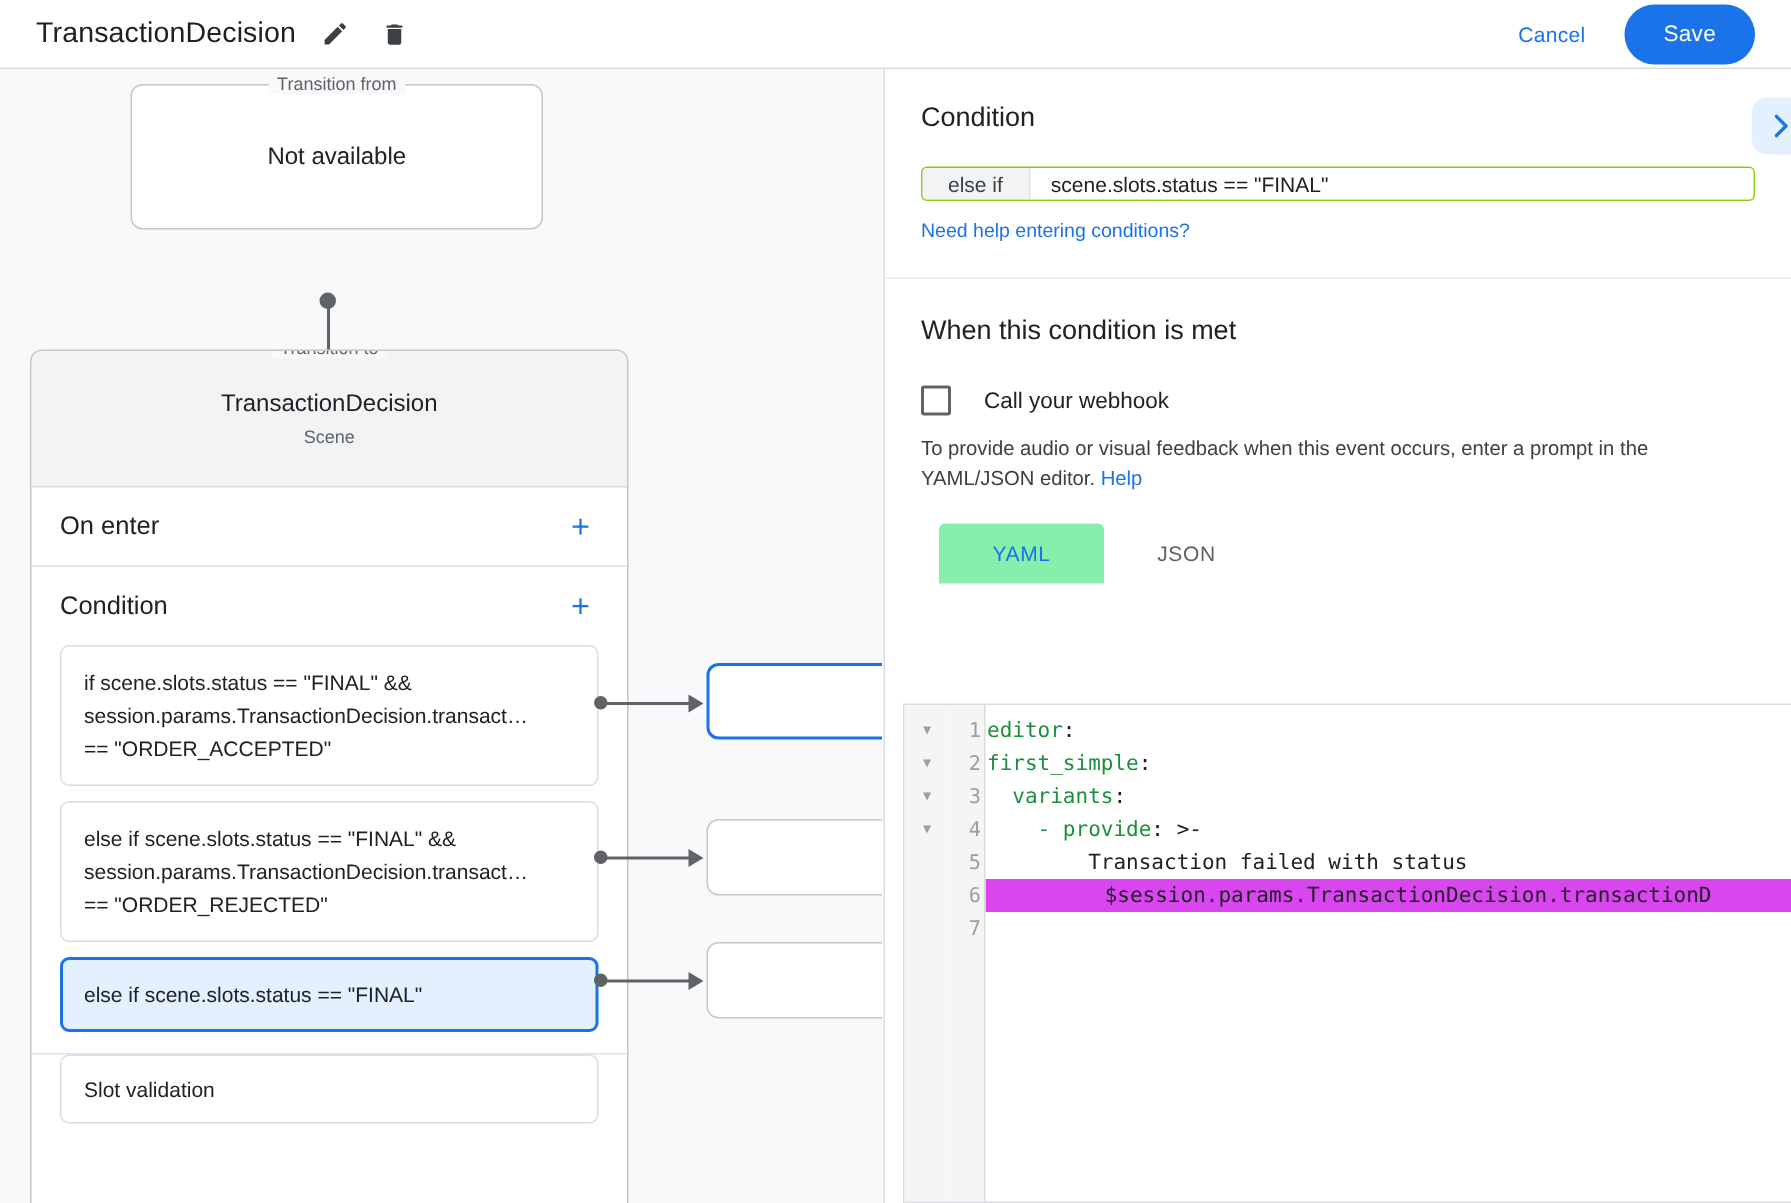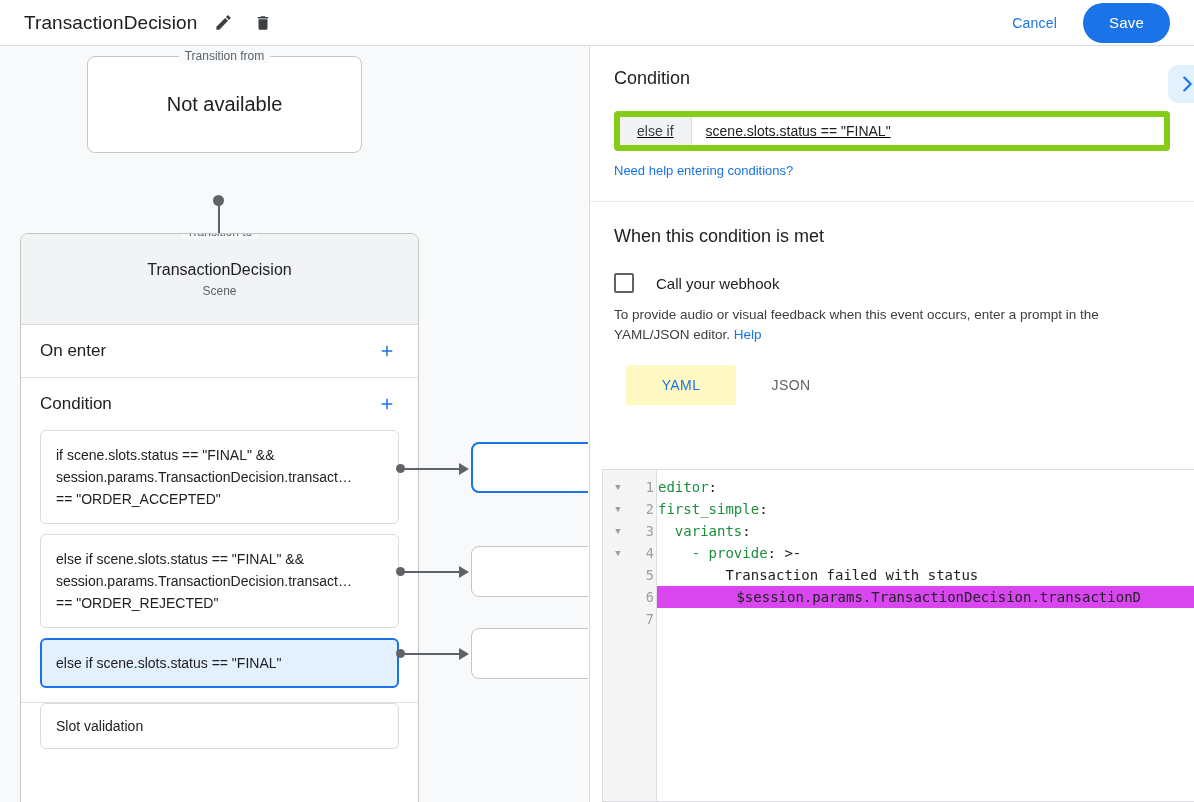--- a/index.html
+++ b/index.html
@@ -65,21 +65,21 @@
     position: absolute; top: -8px; left: 50%; transform: translateX(-50%);
     background: #f8f9fa; padding: 0 6px;
     font-size: 12px; color: #5f6368; white-space: nowrap;
   }
 
   #transition-from {
     left: 87px; top: 10px; width: 275px; height: 97px;
     display: flex; align-items: center; justify-content: center;
   }
   #transition-from-value {
-    font-size: 20px; color: #202124;
+    font-size: 16px; color: #202124;
   }
 
   
   #connector-dot {
     position: absolute; left: 213px; top: 149px;
     width: 11px; height: 11px; border-radius: 50%;
     background: #5f6368;
   }
   #connector-line {
     position: absolute; left: 218px; top: 157px;
@@ -196,24 +196,23 @@
     position: absolute; right: -12px; top: 19px;
     width: 38px; height: 38px; border-radius: 10px;
     background: #e3f0fd; border: none; cursor: pointer;
     display: flex; align-items: center; justify-content: center;
     color: #1a73e8;
   }
 
   #cond-input-wrap {
     display: flex; align-items: stretch;
     margin-top: 22px;
-    border: 6px solid #84cc16; border-radius: 4px;
-    height: 40px;
-    overflow: hidden;
-    text-decoration: underline;
+    border: 1px solid #84cc16; border-radius: 4px;
+    height: 23px;
+    overflow: hidden;
   }
   #cond-prefix {
     background: #f1f3f4;
     border-right: 1px solid #dadce0;
     display: flex; align-items: center;
     padding: 0 17px;
     font-size: 14px; color: #3c4043;
   }
   #cond-input {
     flex: 1 1 auto; border: none; outline: none;
@@ -258,21 +257,21 @@
     display: flex; margin-top: 20px; margin-left: 12px;
   }
   .ed-tab {
     width: 110px; height: 40px;
     display: flex; align-items: center; justify-content: center;
     font-size: 14px; font-weight: 500; letter-spacing: .4px;
     color: #5f6368; cursor: pointer; background: transparent;
     border: none; border-radius: 4px 4px 0 0;
     font-family: "Liberation Sans", sans-serif;
   }
-  .ed-tab.active { background: #fef9c3; color: #1a73e8; }
+  .ed-tab.active { background: #86efac; color: #1a73e8; }
 
   
   #code-editor {
     position: absolute; left: 12px; top: 423px;
     width: 593px; height: 333px;
     border: 1px solid #dadce0;
     border-top: 1px solid #dadce0;
     background: #ffffff;
     display: flex;
     overflow: hidden;

